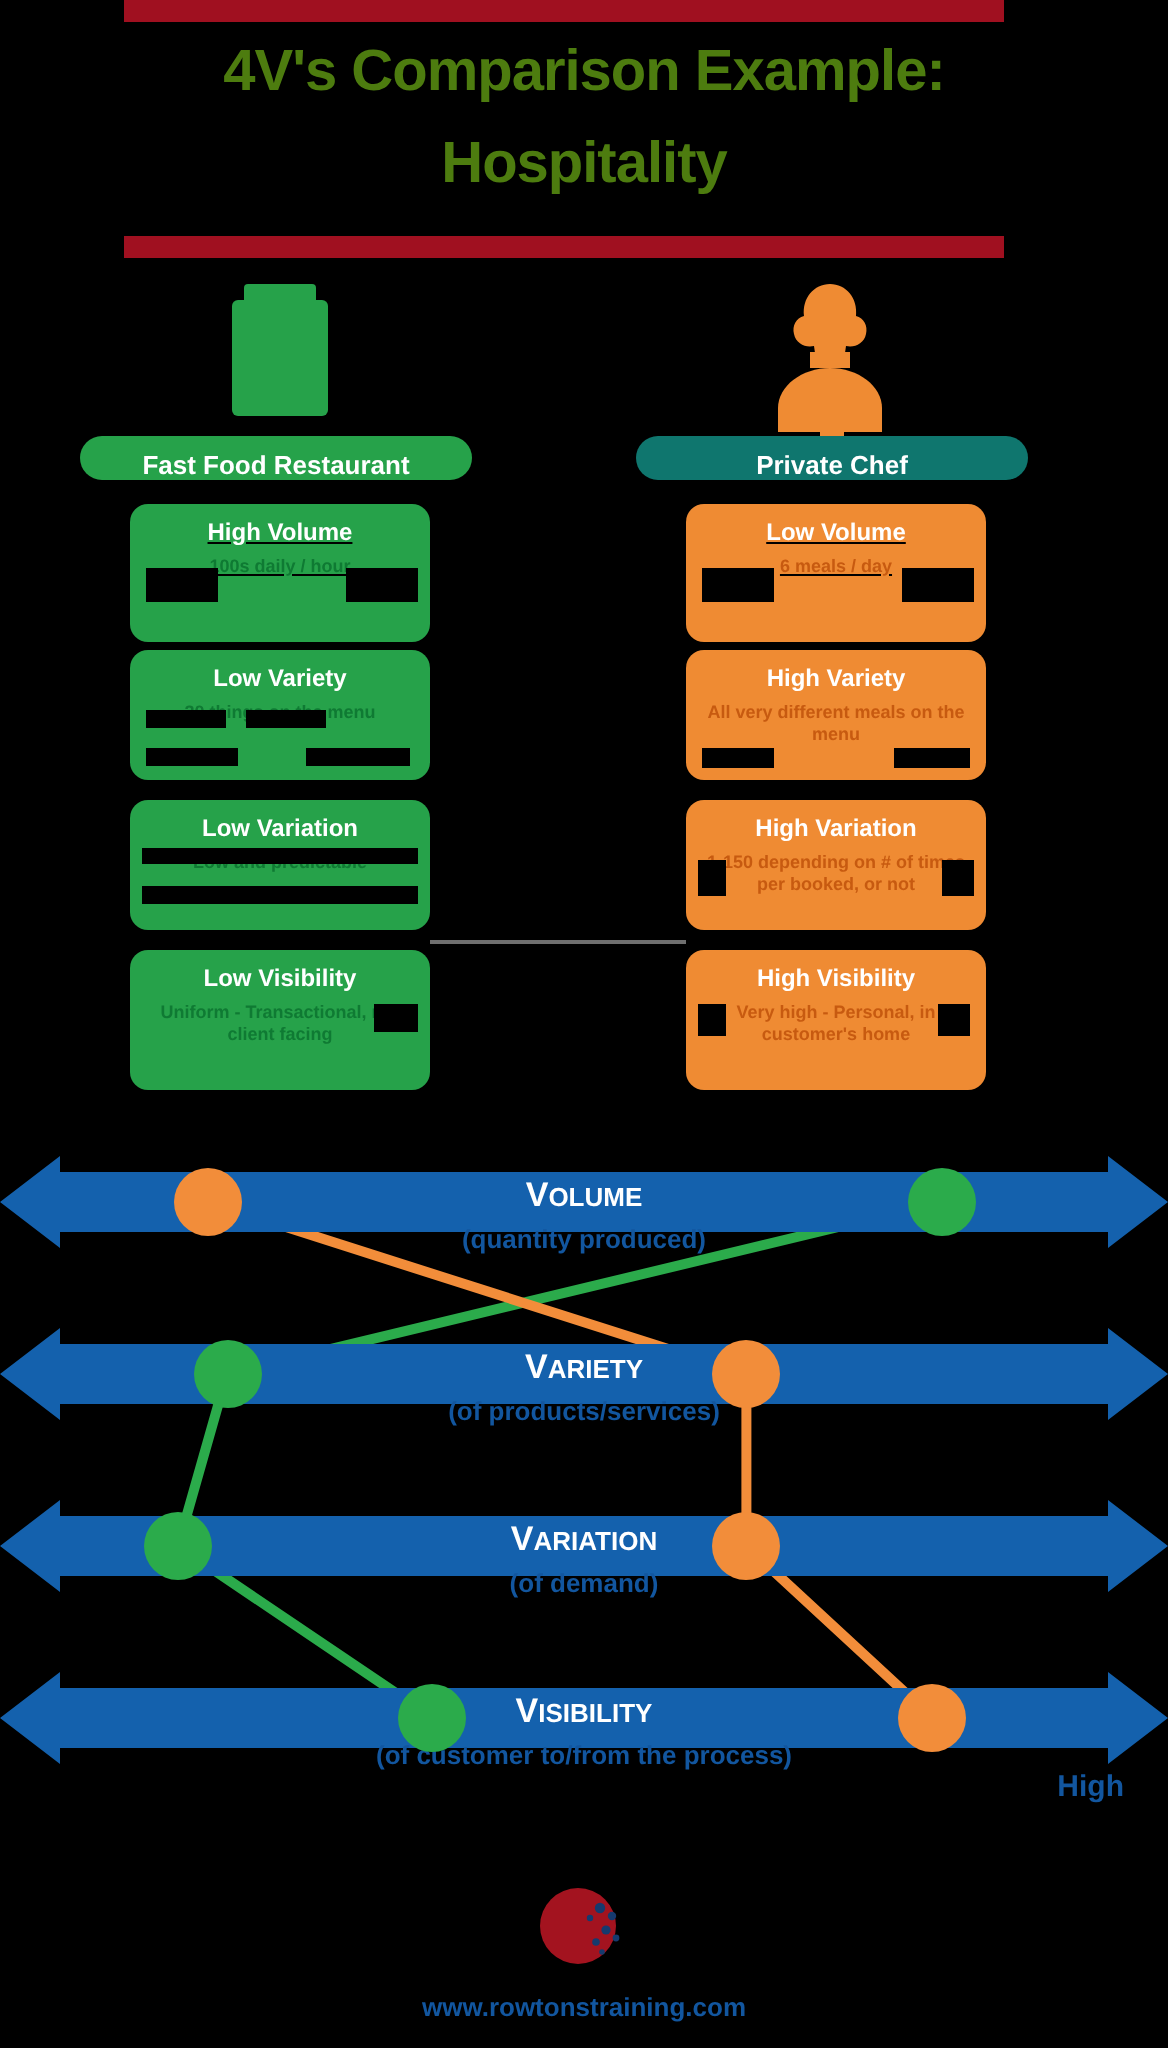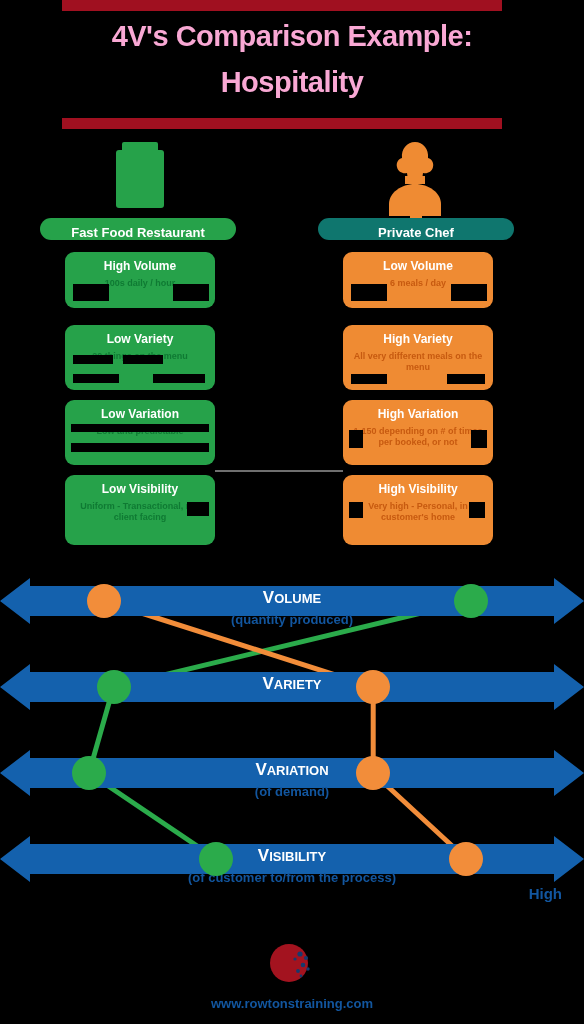--- a/index.html
+++ b/index.html
@@ -5,21 +5,21 @@
   html,body{margin:0;padding:0;background:#000;}
   body{width:584px;height:1024px;position:relative;overflow:hidden;
        font-family:"Liberation Sans",sans-serif;}
   .stage{position:absolute;inset:0;width:584px;height:1024px;}
 
   
   .rule{position:absolute;left:62px;width:440px;height:11px;background:#a01020;}
   .rule.top{top:0;}
   .rule.bot{top:118px;}
   .title{position:absolute;left:0;width:584px;text-align:center;
-         color:#f9a8d4;font-weight:bold;letter-spacing:-.5px;
+         color:#4d7c0f;font-weight:bold;letter-spacing:-.5px;
          text-shadow:2px 2px 0 rgba(0,0,0,.55);}
   .title.l1{top:20px;font-size:29px;}
   .title.l2{top:66px;font-size:29px;}
 
   
   .iconwrap{position:absolute;width:120px;height:78px;}
   .iconwrap.left{left:80px;top:140px;}
   .iconwrap.right{left:355px;top:140px;}
   .pill{position:absolute;height:22px;border-radius:11px;color:#fff;
         font-size:13px;font-weight:bold;display:flex;align-items:flex-end;
@@ -32,21 +32,21 @@
         box-sizing:border-box;padding:6px 6px 8px;text-align:center;}
   .card.g{background:#26a24a;}
   .card.o{background:#ef8b33;}
   .card .hd{color:#fff;font-size:12px;font-weight:bold;line-height:16px;}
   .card .sub{font-size:9px;font-weight:bold;line-height:11px;margin-top:4px;}
   .card.g .sub{color:#0f7a33;}
   .card.o .sub{color:#c75a10;}
   .redact{position:absolute;background:#000;}
 
   .cL{left:65px;} .cR{left:343px;}
-  .r1{top:252px;height:56px;}
+  .r1{top:252px;height:69px;text-decoration:underline;}
   .r2{top:325px;height:65px;}
   .r3{top:400px;height:65px;}
   .r4{top:475px;height:70px;}
   .connector{position:absolute;left:215px;top:470px;width:128px;height:2px;
              background:#6f6f6f;}
 
   
   .bars{position:absolute;left:0;top:560px;width:584px;height:340px;}
   .bar{position:absolute;left:0;width:584px;height:46px;}
   .bar .lbl{position:absolute;left:0;width:584px;top:10px;text-align:center;
@@ -174,20 +174,21 @@
     <div class="cap" style="top:52px;">(quantity produced)</div>
 
     <div class="bar" style="top:104px;">
       <svg width="584" height="46" viewBox="0 0 584 46">
         <path d="M30 8h524v-8l30 23-30 23v-8H30v8L0 23 30 0z" fill="#1461ad"></path>
       </svg>
       <div class="lbl">
         <span>V</span><span class="sm">ARIETY</span>
       </div>
     </div>
+    <div class="cap" style="top:138px;">(of products/services)</div>
 
     <div class="bar" style="top:190px;">
       <svg width="584" height="46" viewBox="0 0 584 46">
         <path d="M30 8h524v-8l30 23-30 23v-8H30v8L0 23 30 0z" fill="#1461ad"></path>
       </svg>
       <div class="lbl">
         <span>V</span><span class="sm">ARIATION</span>
       </div>
     </div>
     <div class="cap" style="top:224px;">(of demand)</div>

